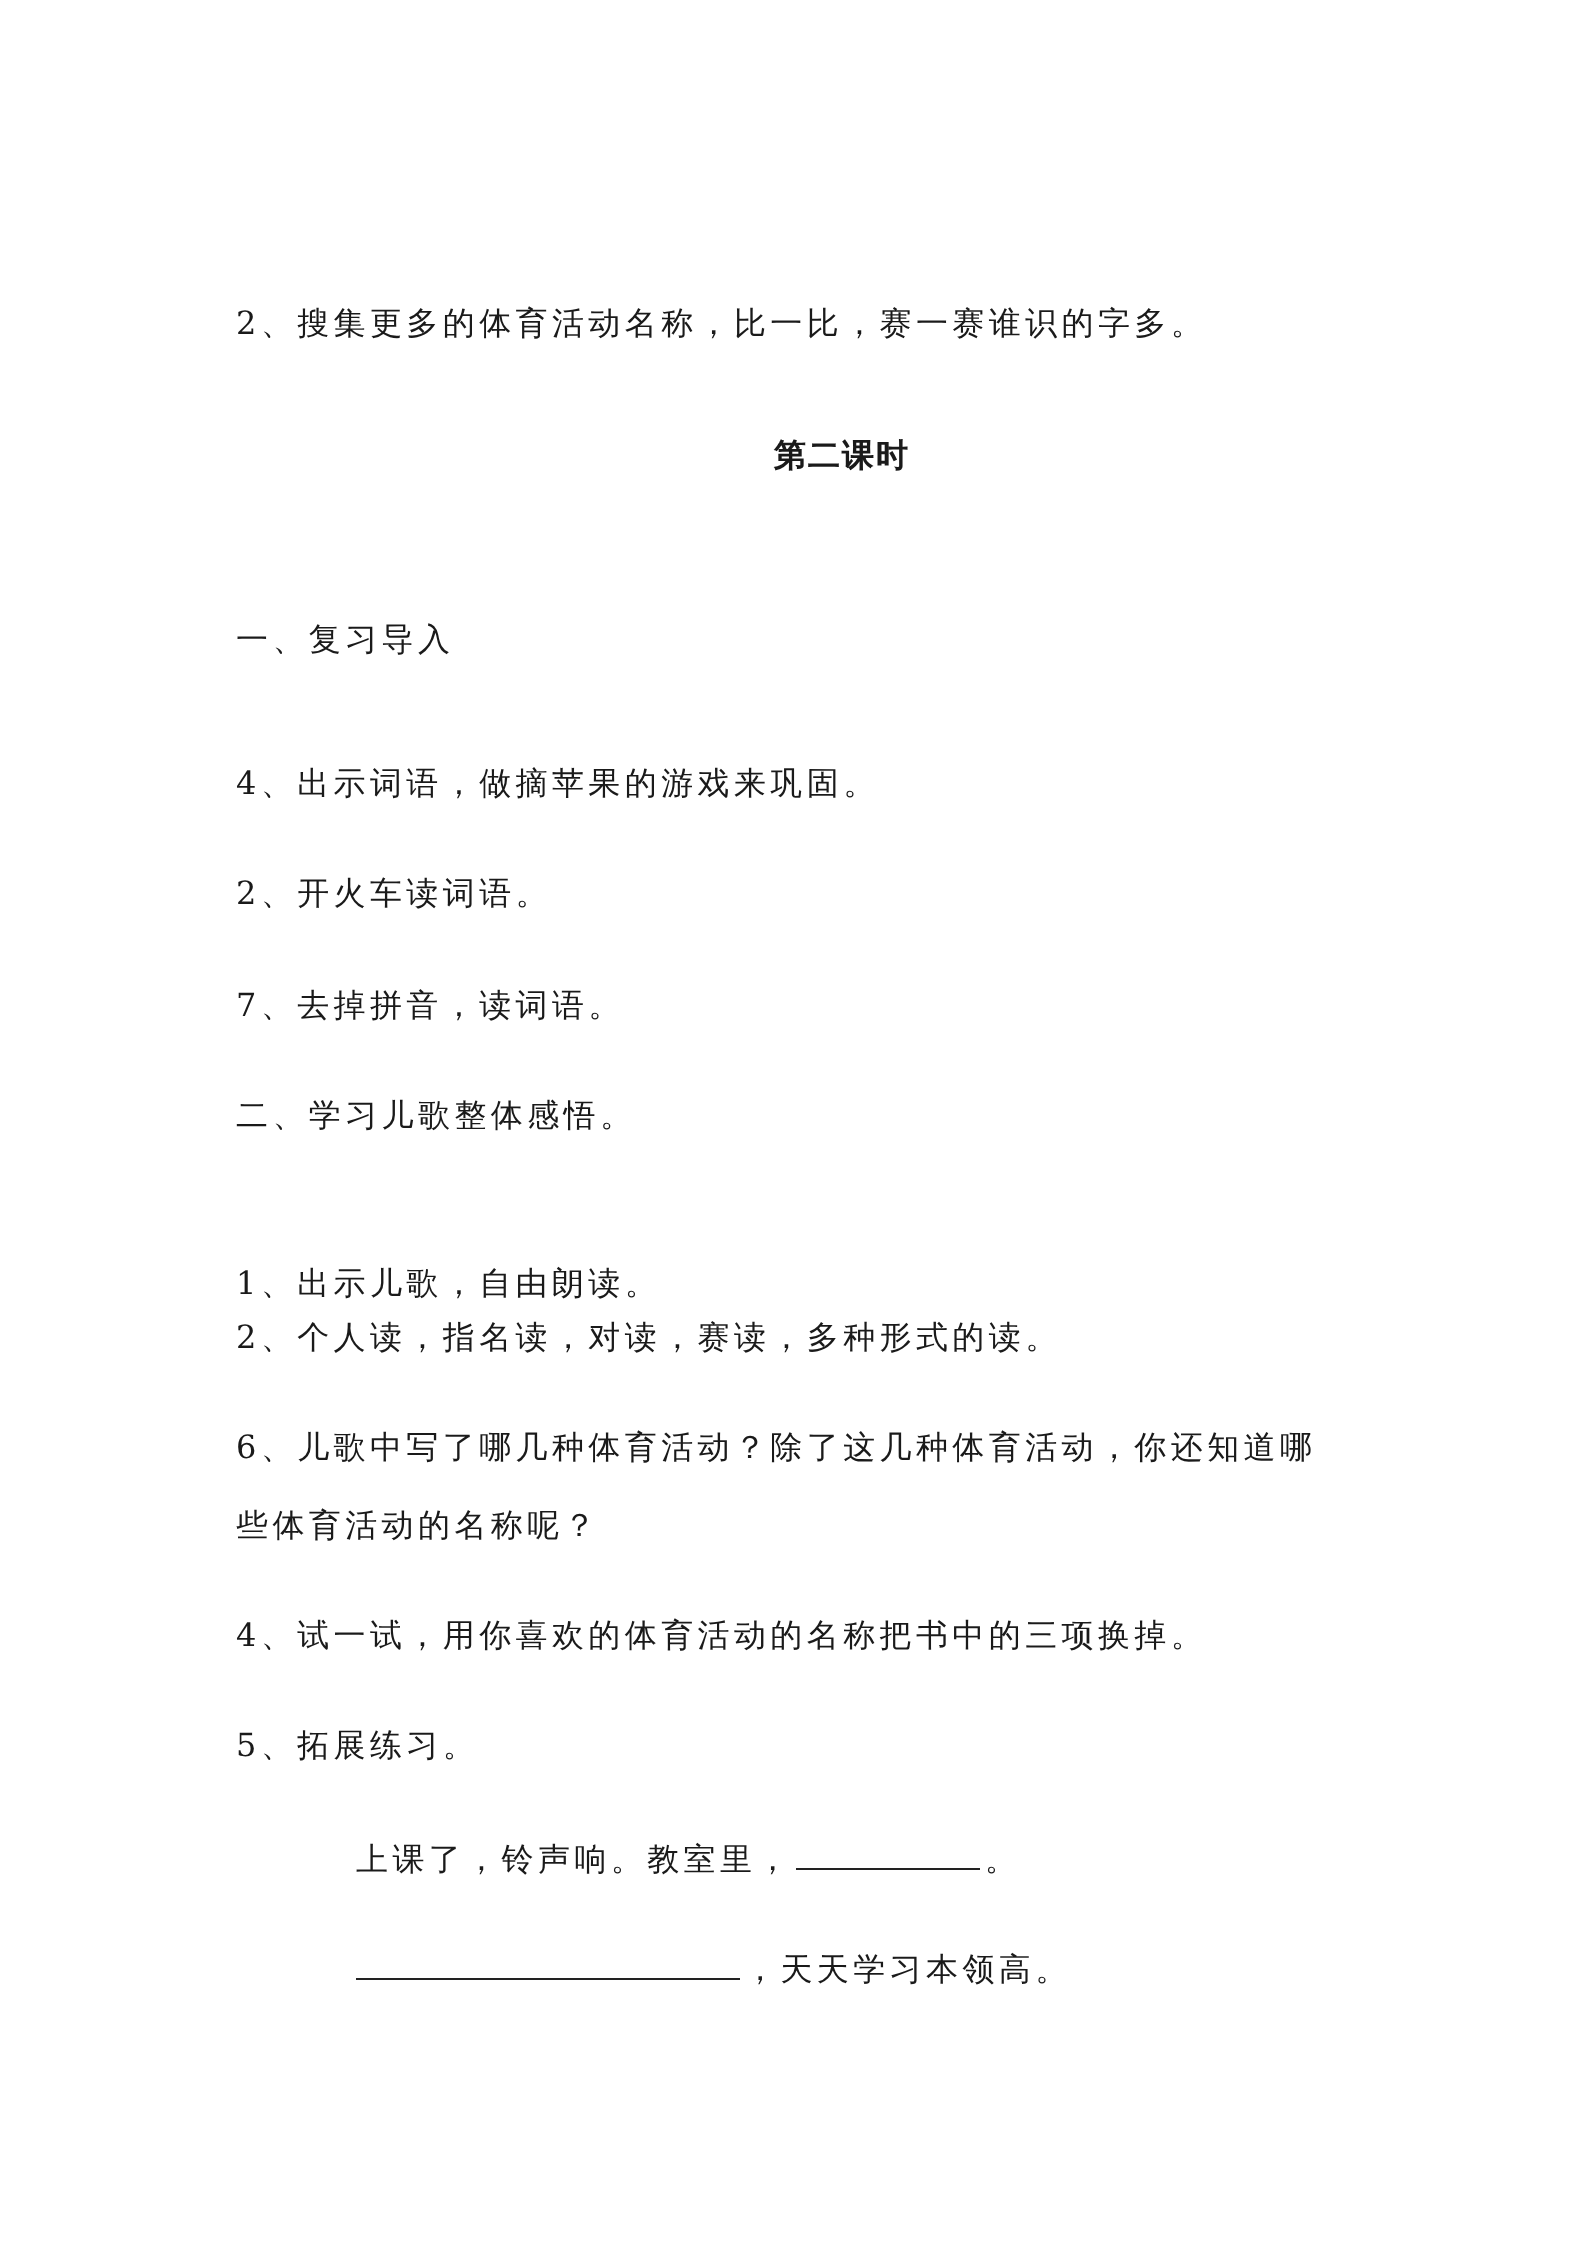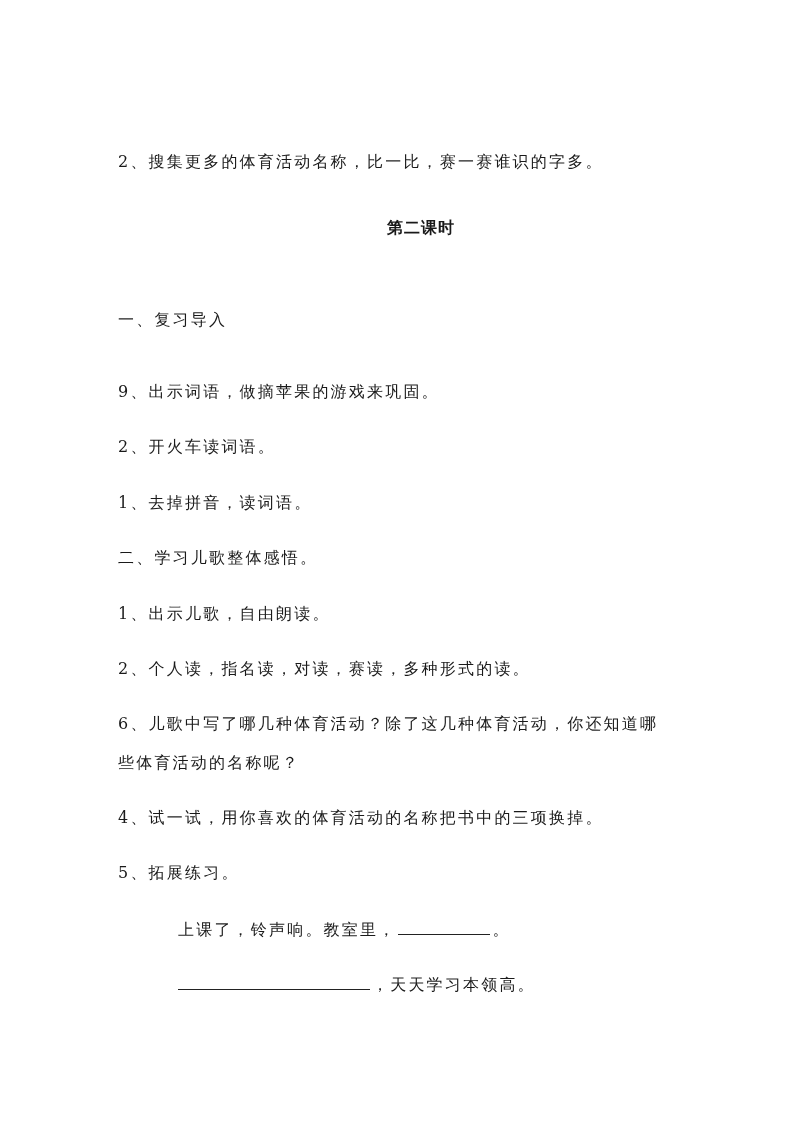--- a/index.html
+++ b/index.html
@@ -55,26 +55,26 @@
 </head>
 <body>
 
 <div class="page">
 
   <div class="line" style="top:108px;margin-top:44px;">2、搜集更多的体育活动名称，比一比，赛一赛谁识的字多。</div>
 
   <div class="title" style="top:218px;padding-left:24px;">第二课时</div>
 
   <div class="line" style="top:310px;">一、复习导入</div>
-  <div class="line" style="top:382px;">9、出示词语，做摘苹果的游戏来巩固。</div>
+  <div class="line" style="top:382px;">4、出示词语，做摘苹果的游戏来巩固。</div>
   <div class="line" style="top:437px;">2、开火车读词语。</div>
-  <div class="line" style="top:493px;">1、去掉拼音，读词语。</div>
+  <div class="line" style="top:493px;">7、去掉拼音，读词语。</div>
 
   <div class="line" style="top:548px;">二、学习儿歌整体感悟。</div>
-  <div class="line" style="top:604px;">1、出示儿歌，自由朗读。</div>
+  <div class="line" style="top:632px;">1、出示儿歌，自由朗读。</div>
   <div class="line" style="top:659px;">2、个人读，指名读，对读，赛读，多种形式的读。</div>
   <div class="line" style="top:714px;">6、儿歌中写了哪几种体育活动？除了这几种体育活动，你还知道哪</div>
   <div class="line" style="top:753px;">些体育活动的名称呢？</div>
   <div class="line" style="top:808px;text-align:center;">4、试一试，用你喜欢的体育活动的名称把书中的三项换掉。</div>
   <div class="line" style="top:863px;">5、拓展练习。</div>
 
   <div class="line indent" style="top:918px;">
     <span>上课了，铃声响。教室里，</span><span class="blank short"></span><span>。</span>
   </div>
 

